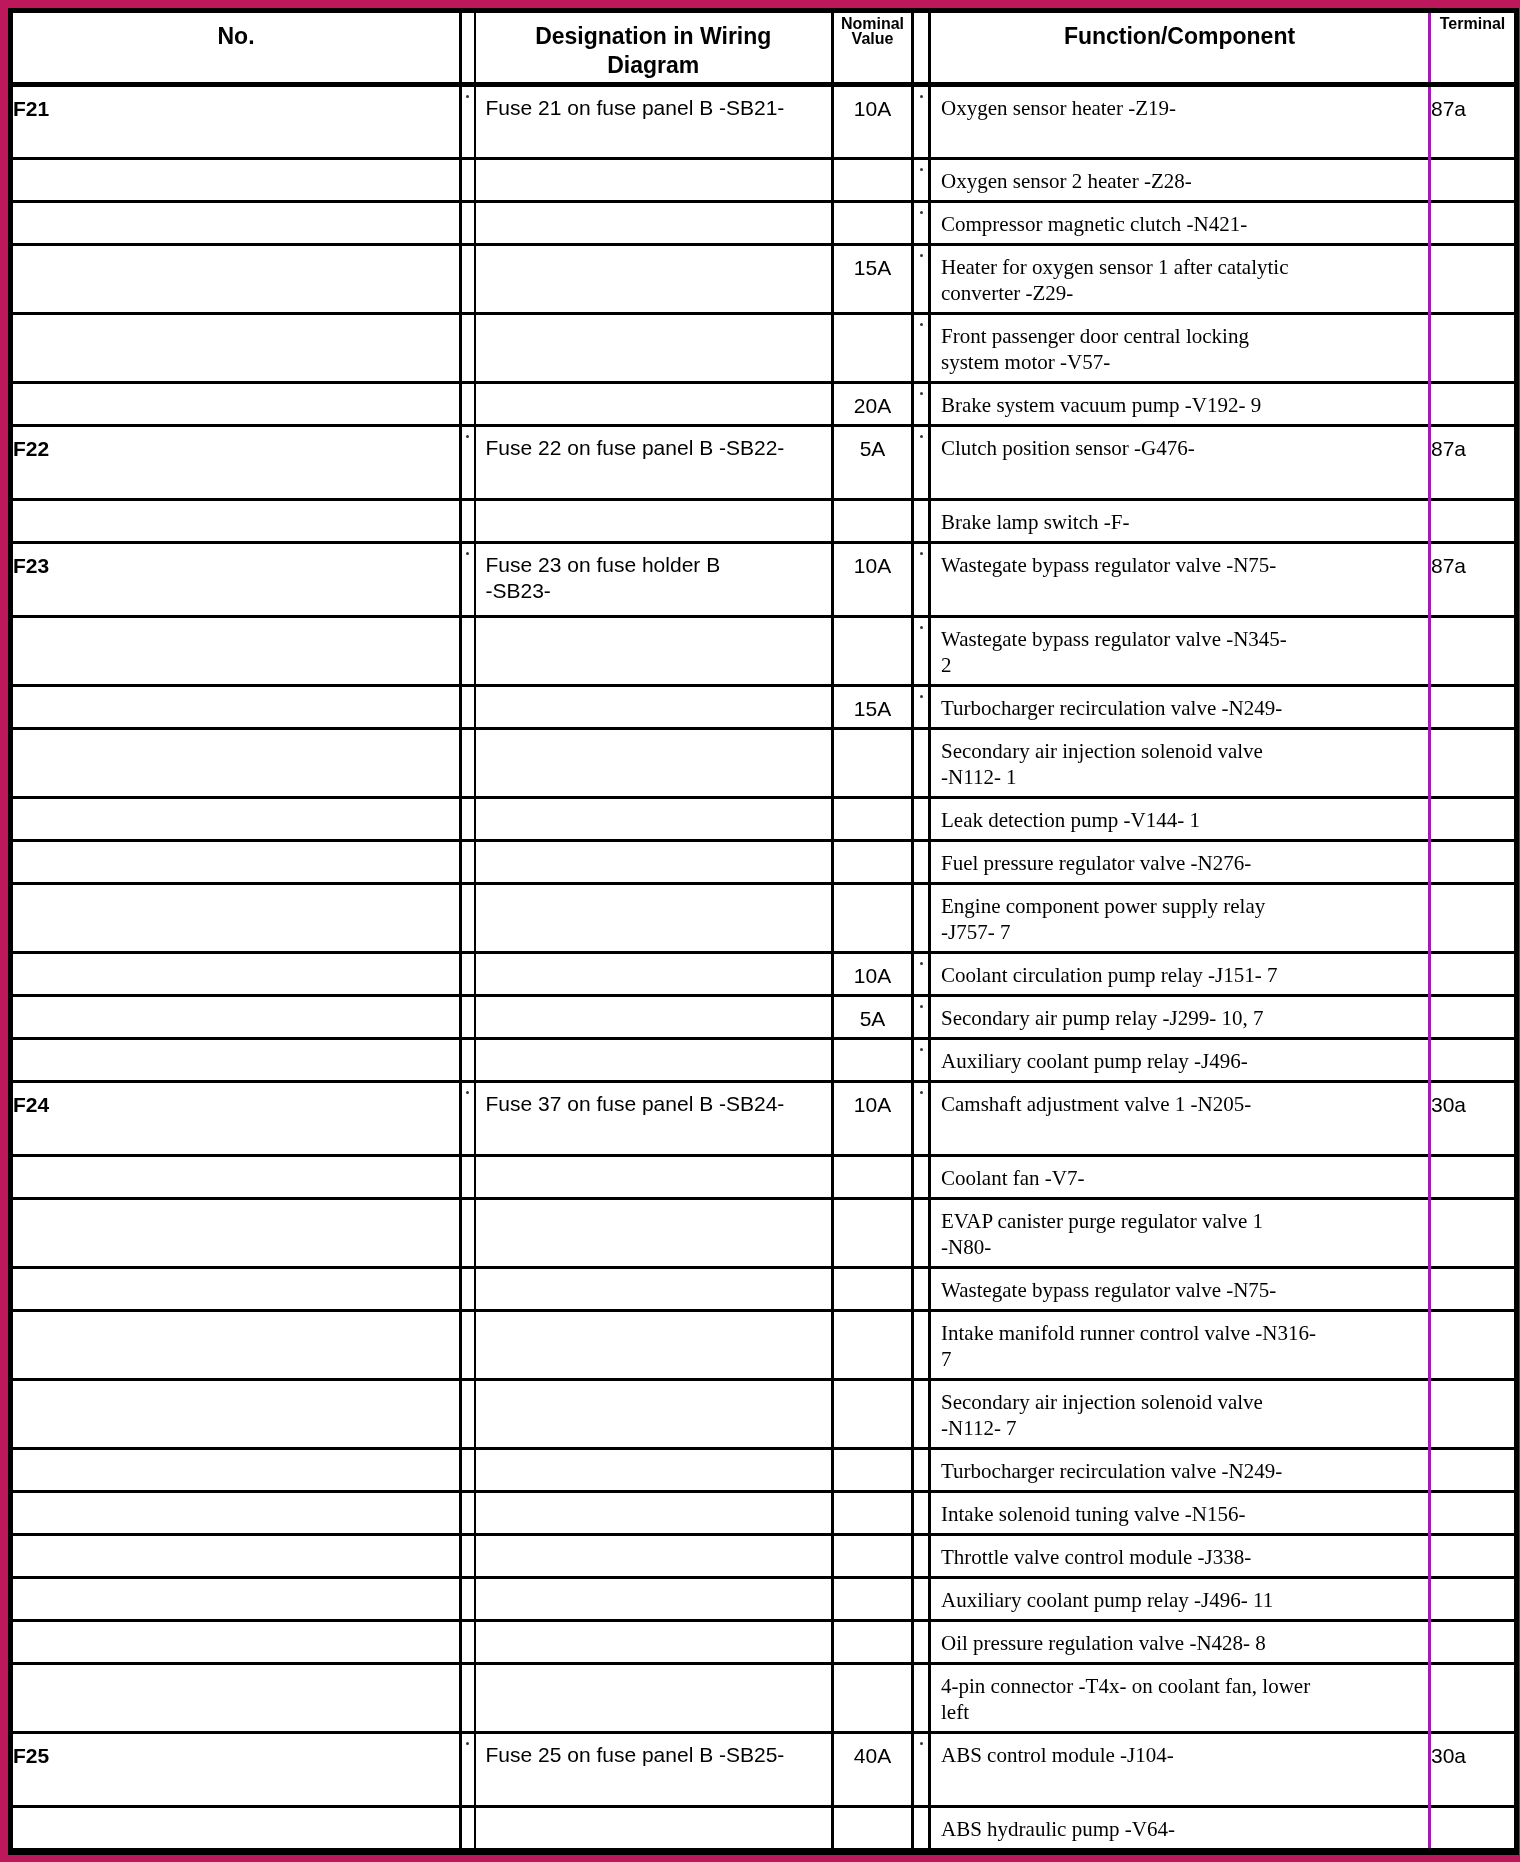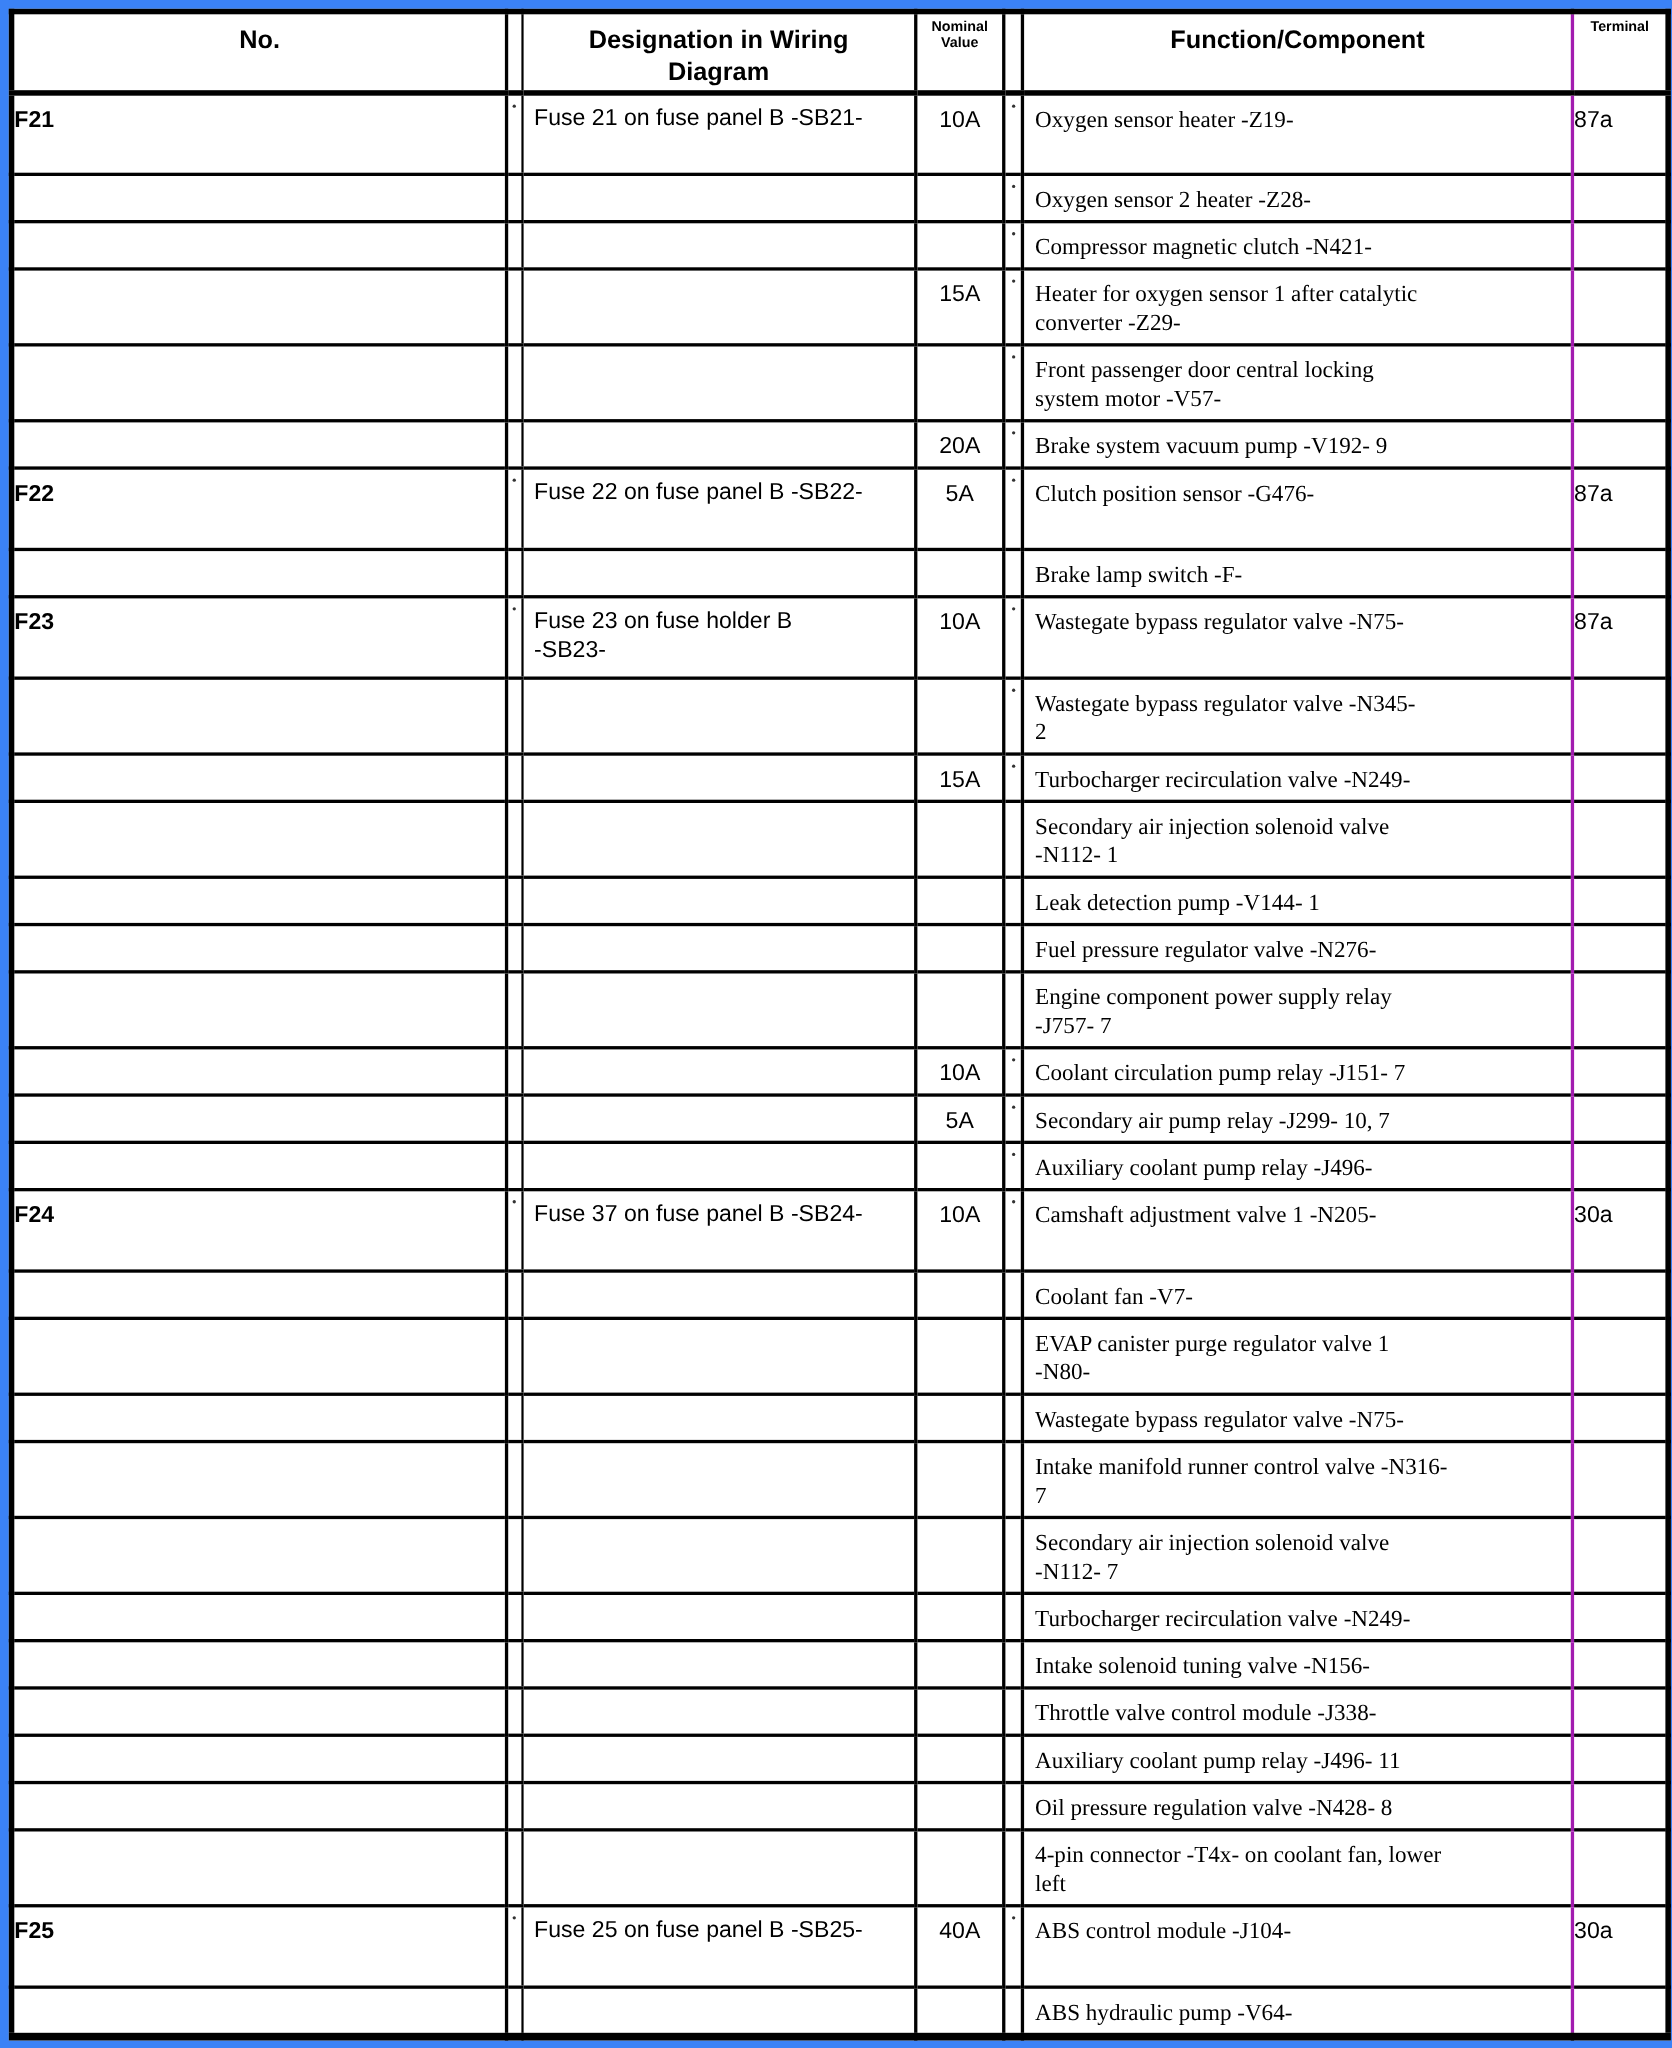--- a/index.html
+++ b/index.html
@@ -5,21 +5,21 @@
   html, body {
     margin: 0;
     padding: 0;
     background: #ffffff;
     font-family: "Liberation Sans", sans-serif;
     color: #000000;
   }
   .sheet {
     width: 1520px;
     height: 1862px;
-    background: #3b82f6;
+    background: #be185d;
     box-sizing: border-box;
     padding: 8px 6px 0 8px;
   }
   table.fuse-table {
     border-collapse: collapse;
     table-layout: fixed;
     width: 1506px;
     border: 5px solid #000;
     border-bottom-width: 7px;
     background: #fff;
@@ -53,21 +53,21 @@
   thead th { border-bottom: 5px solid #000; }
   .h-main {
     font-size: 23px;
     font-weight: bold;
     text-align: center;
     line-height: 29px;
     padding-top: 9px;
     white-space: pre-line;
   }
   .h-small {
-    font-size: 13px;
+    font-size: 16px;
     font-weight: bold;
     text-align: center;
     line-height: 15px;
     padding-top: 3px;
     white-space: pre-line;
   }
 
   
   tbody tr { height: 43px; }
   tbody tr.fuse-row { height: 74px; }

